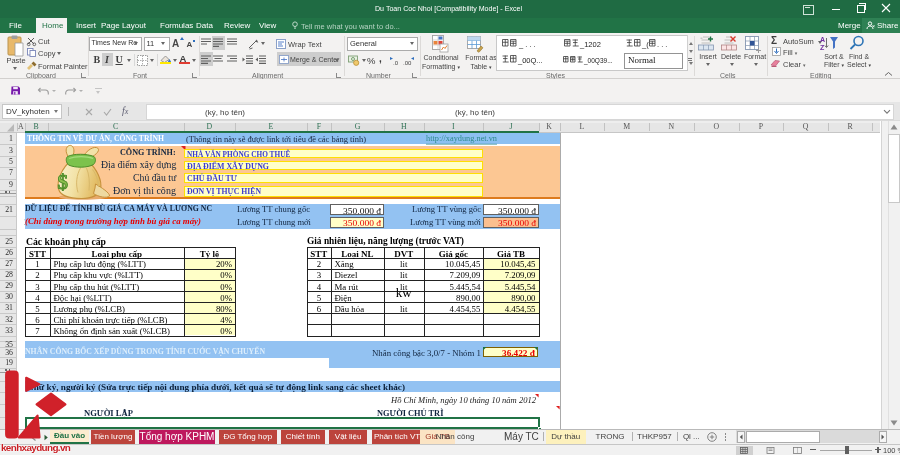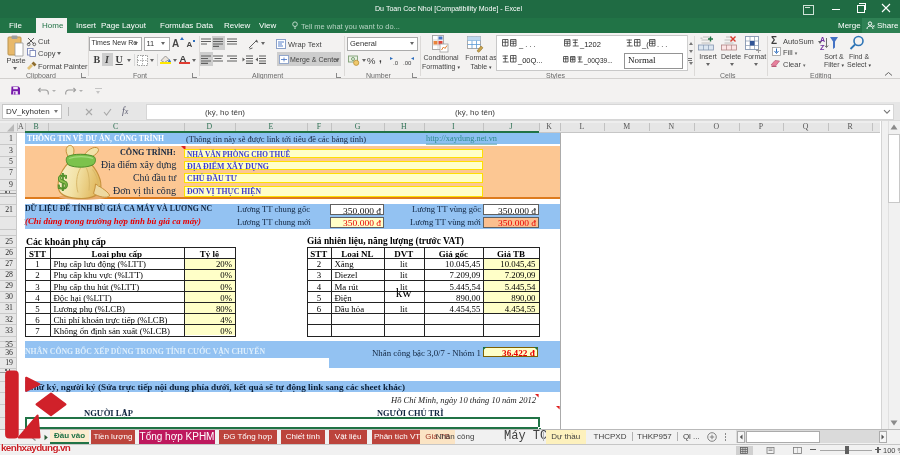--- a/index.html
+++ b/index.html
@@ -735,24 +735,24 @@
 <div class="ab ctr nw" style="left:50px;top:430px;width:39px;height:13.9px;background:#fceccf;border-bottom:2px solid #217346;box-sizing:border-box;font-size:8px;font-weight:bold;color:#1e7145;line-height:12px;">Đầu vào</div>
 <div class="ab ctr nw" style="left:91px;top:430px;width:44px;height:13.9px;background:#bc443c;font-size:8px;color:#fff;line-height:13.5px;">Tiền lượng</div>
 <div class="ab ctr nw" style="left:139px;top:430px;width:76px;height:28px;background:#be185d;font-size:10px;color:#fff;line-height:13.5px;">Tổng hợp KPHM</div>
 <div class="ab ctr nw" style="left:219px;top:430px;width:57.5px;height:13.9px;background:#bc443c;font-size:8px;color:#fff;line-height:13.5px;">ĐG Tổng hợp</div>
 <div class="ab ctr nw" style="left:280.7px;top:430px;width:44.3px;height:13.9px;background:#bc443c;font-size:8px;color:#fff;line-height:13.5px;">Chiết tính</div>
 <div class="ab ctr nw" style="left:329.3px;top:430px;width:37.7px;height:13.9px;background:#bc443c;font-size:8px;color:#fff;line-height:13.5px;">Vật liệu</div>
 <div class="ab ctr nw" style="left:371.5px;top:430px;width:51px;height:13.9px;background:#bc443c;font-size:8px;color:#fff;line-height:13.5px;">Phân tích VT</div>
 <div class="ab ctr nw" style="left:420.3px;top:430px;width:34.7px;height:13.9px;background:#fbe4c4;font-size:8px;color:#9c3324;line-height:13.5px;">Giá TB</div>
 <div class="ab ctr nw" style="left:434px;top:430px;width:42px;height:13.9px;font-size:8px;color:#3f3f3f;line-height:13.5px;">Nhân công</div>
 <div class="ab" style="left:504.5px;top:432px;width:1px;height:9px;background:#b0b0b0;"></div>
-<div class="ab ctr nw" style="left:504px;top:430px;width:31.7px;height:13.9px;font-size:12px;color:#3f3f3f;line-height:13.5px;font-family:Liberation Mono, monospace;">Máy TC</div>
+<div class="ab ctr nw" style="left:504px;top:430px;width:31.7px;height:13.9px;font-size:10px;color:#3f3f3f;line-height:13.5px;">Máy TC</div>
 <div class="ab" style="left:542.5px;top:432px;width:1px;height:9px;background:#b0b0b0;"></div>
 <div class="ab ctr nw" style="left:545.7px;top:430px;width:40.1px;height:13.9px;background:#fdf1bd;font-size:8px;color:#3f3f3f;line-height:13.5px;">Dự thầu</div>
-<div class="ab ctr nw" style="left:590px;top:430px;width:40px;height:13.9px;font-size:8px;color:#3f3f3f;line-height:13.5px;">THCPXD</div>
+<div class="ab ctr nw" style="left:590px;top:430px;width:40px;height:13.9px;font-size:8px;color:#3f3f3f;line-height:13.5px;">TRONG</div>
 <div class="ab" style="left:632.3px;top:432px;width:1px;height:9px;background:#b0b0b0;"></div>
 <div class="ab ctr nw" style="left:634.4px;top:430px;width:40.1px;height:13.9px;font-size:8px;color:#3f3f3f;line-height:13.5px;">THKP957</div>
 <div class="ab" style="left:676.6px;top:432px;width:1px;height:9px;background:#b0b0b0;"></div>
 <div class="ab ctr nw" style="left:678.7px;top:430px;width:25.3px;height:13.9px;font-size:8px;color:#3f3f3f;line-height:13.5px;">Ql ...</div>
 <svg class="ab" style="left:707px;top:432px;" width="10" height="10" viewBox="0 0 10 10">
         <circle cx="5" cy="5" r="4.3" fill="none" stroke="#767676" stroke-width="0.9"></circle>
         <path d="M5 2.8 V7.2 M2.8 5 H7.2" stroke="#767676" stroke-width="0.9"></path>
       </svg>
 <div class="ab" style="left:724.5px;top:433px;width:1.5px;height:1.5px;background:#8a8a8a;"></div>
 <div class="ab" style="left:724.5px;top:436px;width:1.5px;height:1.5px;background:#8a8a8a;"></div>

